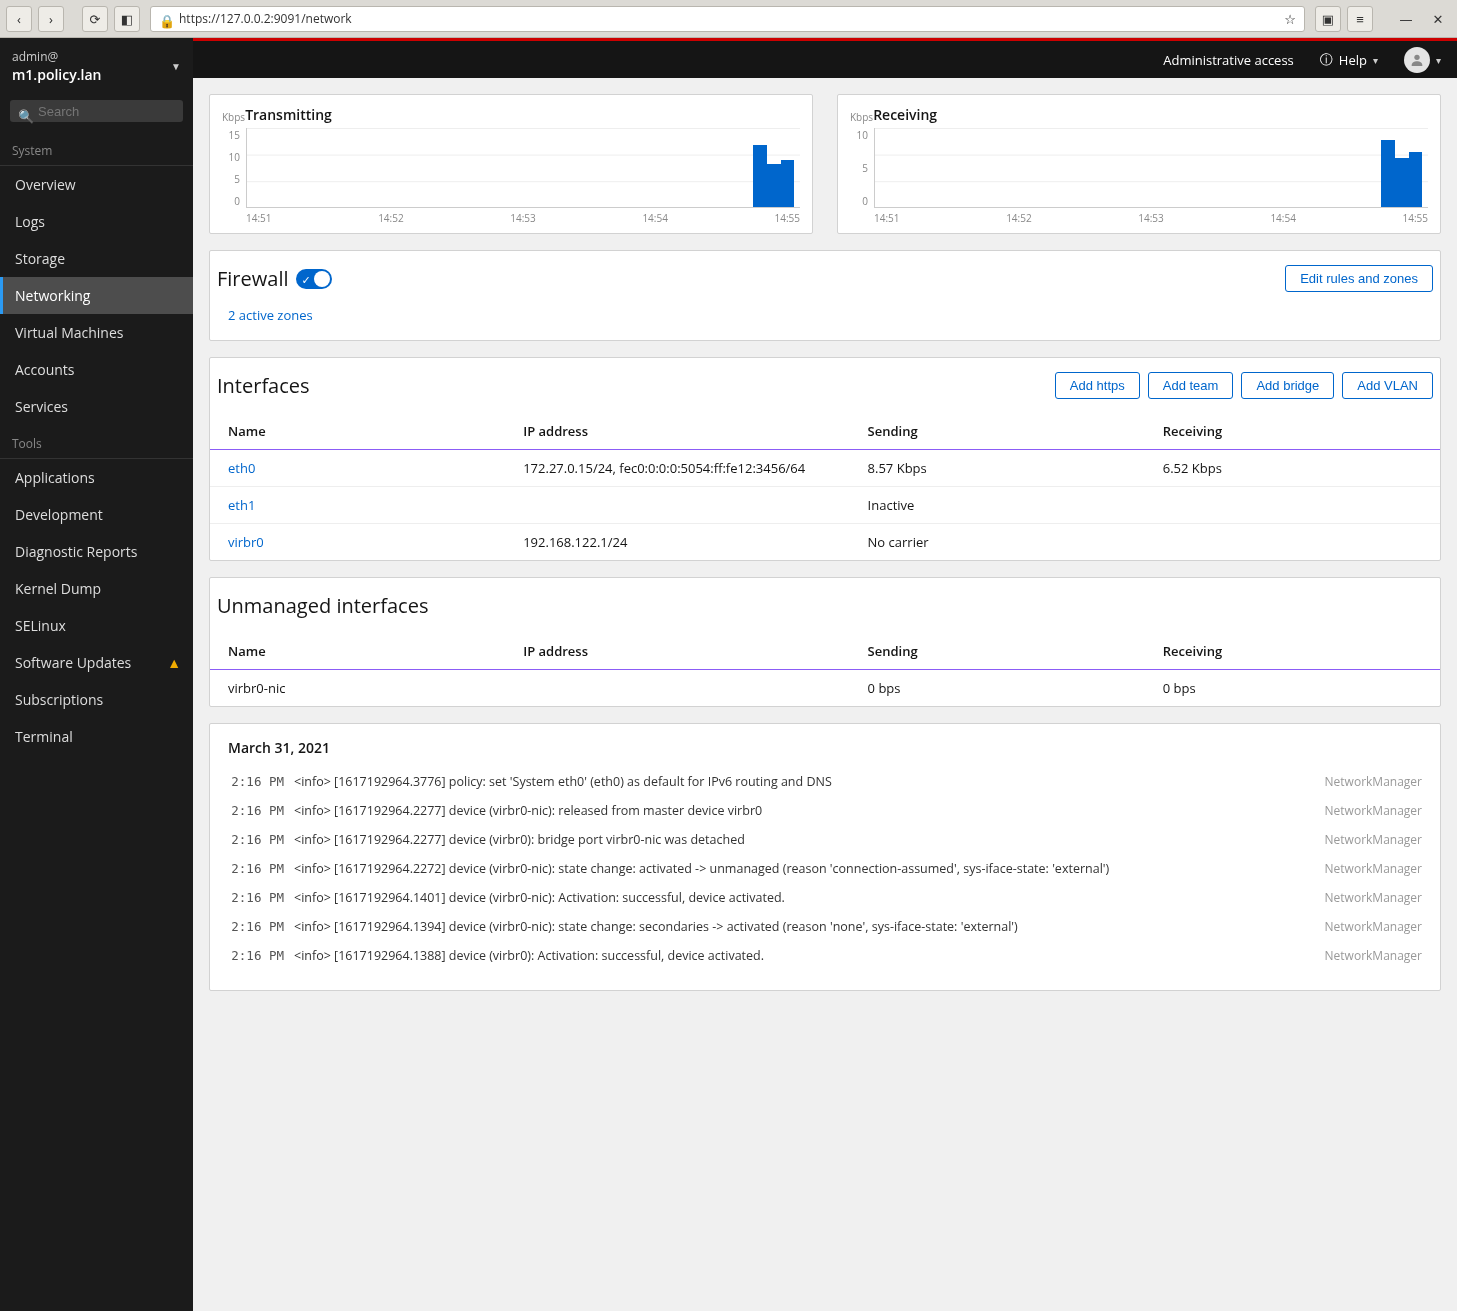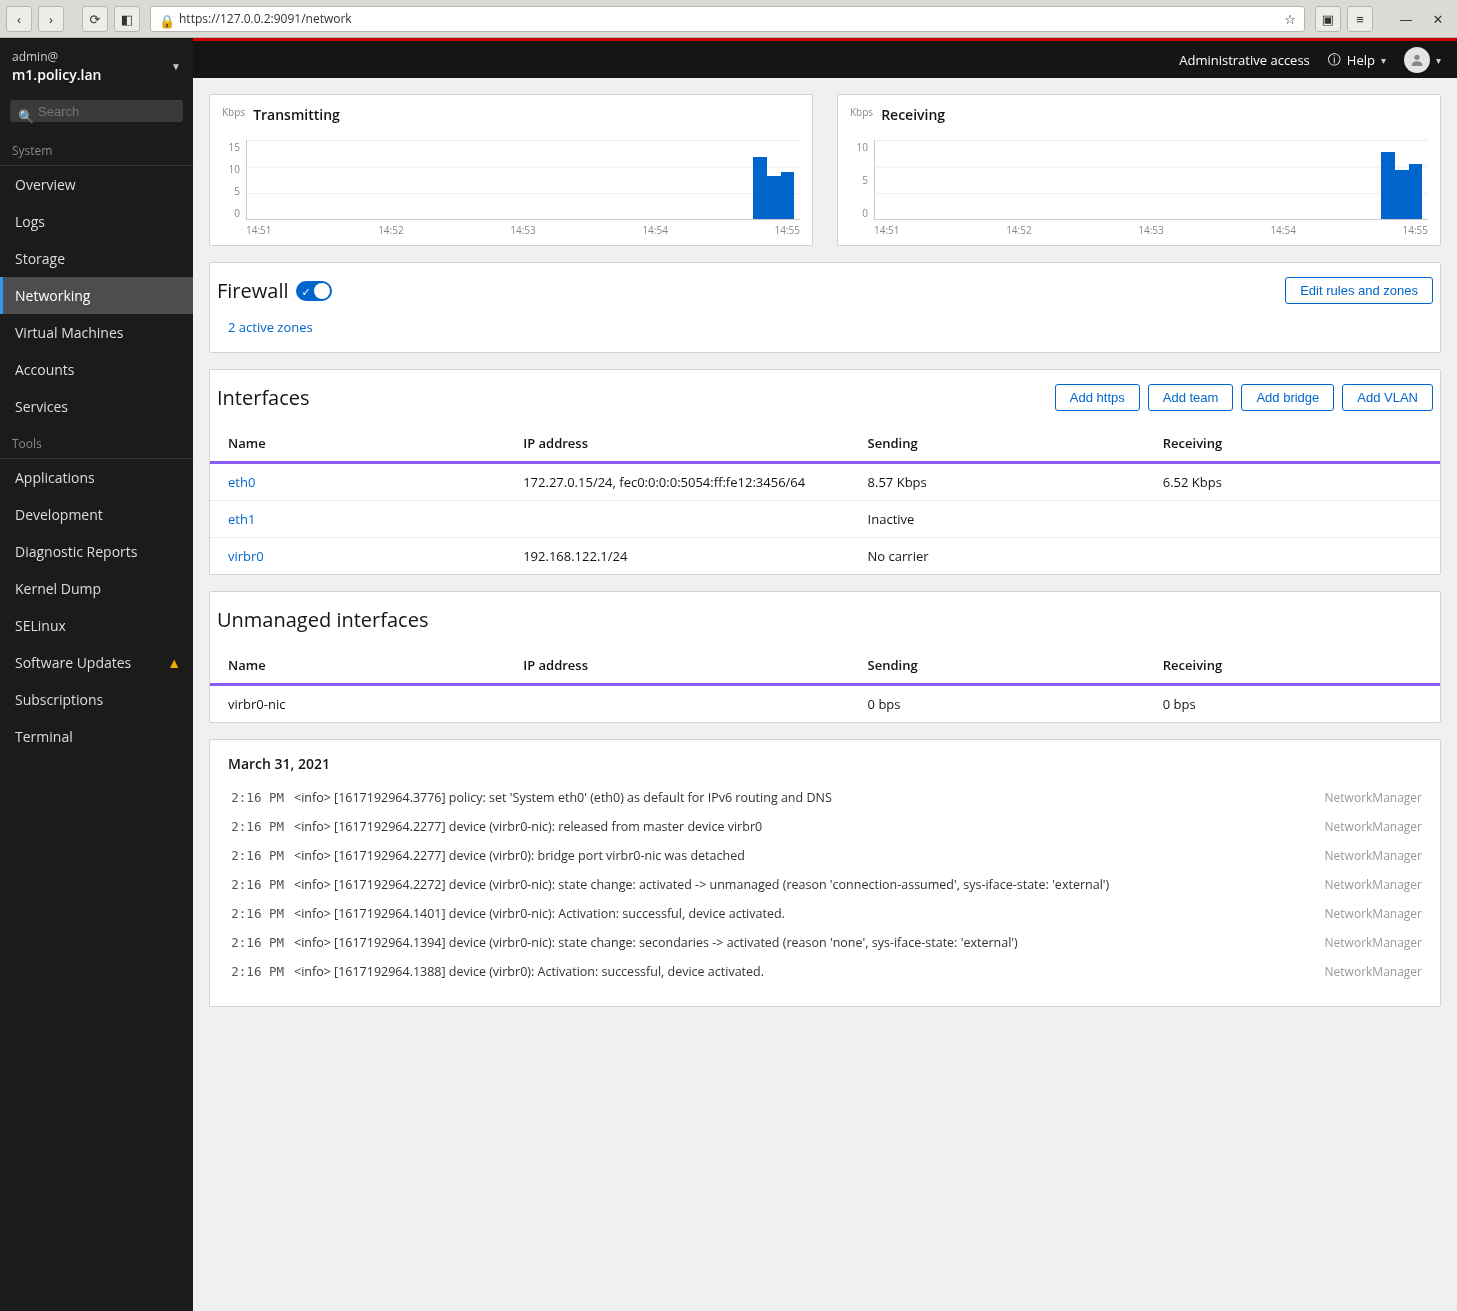--- a/index.html
+++ b/index.html
@@ -9,21 +9,21 @@
     .browser-chrome { background:#dcdad5; border-bottom:1px solid #b9b6af; height:38px; display:flex; align-items:center; padding:0 6px; gap:6px; }
     .chrome-btn { width:26px; height:26px; border:1px solid #b9b6af; background:#eeece7; border-radius:3px; display:flex; align-items:center; justify-content:center; font-size:13px; color:#333; cursor:pointer; }
     .url-bar { flex:1; height:26px; background:#fff; border:1px solid #b9b6af; border-radius:3px; display:flex; align-items:center; padding:0 8px; gap:6px; margin:0 4px; }
     .url-text { flex:1; font-size:12px; color:#333; }
     .lock-icon { width:14px; height:14px; }
 
     
     .red-stripe { height:3px; background:#cc0000; }
 
     
-    .topbar { background:#151515; height:37px; display:flex; align-items:center; justify-content:flex-end; padding:0 16px; gap:18px; color:#fff; }
+    .topbar { background:#151515; height:37px; display:flex; align-items:center; justify-content:flex-end; padding:0 16px; gap:26px; color:#fff; }
     .topbar-item { display:flex; align-items:center; gap:6px; font-size:13px; cursor:pointer; }
     .avatar { width:26px; height:26px; border-radius:50%; background:#e4e4e4; display:flex; align-items:center; justify-content:center; }
 
     
     .shell { display:flex; height:calc(100vh - 38px); }
     .sidebar { width:193px; background:#1b1b1b; color:#ddd; display:flex; flex-direction:column; }
     .main { flex:1; background:#f0f0f0; overflow:auto; }
 
     .host-box { padding:10px 12px; display:flex; justify-content:space-between; align-items:center; cursor:pointer; }
     .host-box .user { font-size:12px; color:#ccc; }
@@ -36,21 +36,21 @@
     .search-rel .s-icon { position:absolute; left:8px; top:7px; color:#aaa; font-size:13px; }
 
     .nav-header { font-size:12px; color:#888; padding:10px 12px 6px; }
     .nav-item { padding:9px 12px; font-size:14px; color:#ddd; cursor:pointer; display:flex; align-items:center; justify-content:space-between; border-left:3px solid transparent; }
     .nav-item.active { background:#4d4d4d; border-left-color:#2b9af3; color:#fff; }
     .nav-section { border-top:1px solid #333; }
 
     .card { background:#fff; border:1px solid #d2d2d2; border-radius:2px; margin:16px; }
     .charts-row { display:flex; gap:24px; margin:16px; }
     .chart-card { background:#fff; border:1px solid #d2d2d2; border-radius:2px; padding:10px 12px 8px; flex:1; }
-    .chart-head { display:flex; align-items:flex-start; gap:8px; margin-bottom:16px; }
+    .chart-head { display:flex; align-items:flex-end; gap:0; margin-bottom:4px; }
     .chart-unit { font-size:10px; color:#888; }
     .chart-title { font-size:14px; font-weight:600; }
     .chart-body { display:flex; gap:6px; }
     .y-axis { display:flex; flex-direction:column; justify-content:space-between; height:80px; font-size:10px; color:#888; text-align:right; width:18px; }
     .plot { flex:1; height:80px; border:1px solid #ccc; border-top:none; border-right:none; position:relative; background-image:linear-gradient(#eee 1px, transparent 1px); background-size:100% 26.6px; }
     .x-axis { display:flex; justify-content:space-between; font-size:10px; color:#888; margin-top:3px; padding-left:24px; }
     .spike { position:absolute; bottom:0; background:#0066cc; }
 
     .section-head { display:flex; justify-content:space-between; align-items:flex-end; padding:14px 7px; }
     .section-head h2 { font-size:20px; font-weight:400; }
@@ -58,21 +58,21 @@
     .btn-row { display:flex; gap:8px; }
 
     .switch { width:36px; height:20px; background:#0066cc; border-radius:10px; position:relative; display:inline-block; vertical-align:middle; margin-left:8px; }
     .switch::after { content:''; position:absolute; right:2px; top:2px; width:16px; height:16px; background:#fff; border-radius:50%; }
     .switch .check { position:absolute; left:5px; top:3px; color:#fff; font-size:11px; }
 
     .link { color:#0066cc; cursor:pointer; }
     .subtext { padding:0 18px 16px; font-size:13px; }
 
     table { width:100%; border-collapse:collapse; }
-    th { text-align:left; padding:9px 18px; font-size:13px; font-weight:600; border-bottom:3px solid #8b5cf6; }
+    th { text-align:left; padding:9px 18px; font-size:13px; font-weight:600; border-bottom:1px solid #8b5cf6; }
     td { padding:9px 18px; font-size:13px; border-bottom:1px solid #eee; }
     tr:last-child td { border-bottom:none; }
 
     .logs-card { background:#fff; border:1px solid #d2d2d2; border-radius:2px; margin:16px; padding:14px 18px 20px; }
     .logs-head { display:flex; justify-content:space-between; align-items:center; margin-bottom:12px; }
     .logs-head h2 { font-size:20px; font-weight:400; }
     .log-date { font-weight:600; margin-bottom:10px; font-size:14px; }
     .log-row { display:flex; gap:10px; padding:6px 0; font-size:12.5px; align-items:baseline; }
     .log-time { font-family:monospace; color:#555; white-space:nowrap; width:56px; text-align:right; }
     .log-msg { flex:1; color:#333; }

